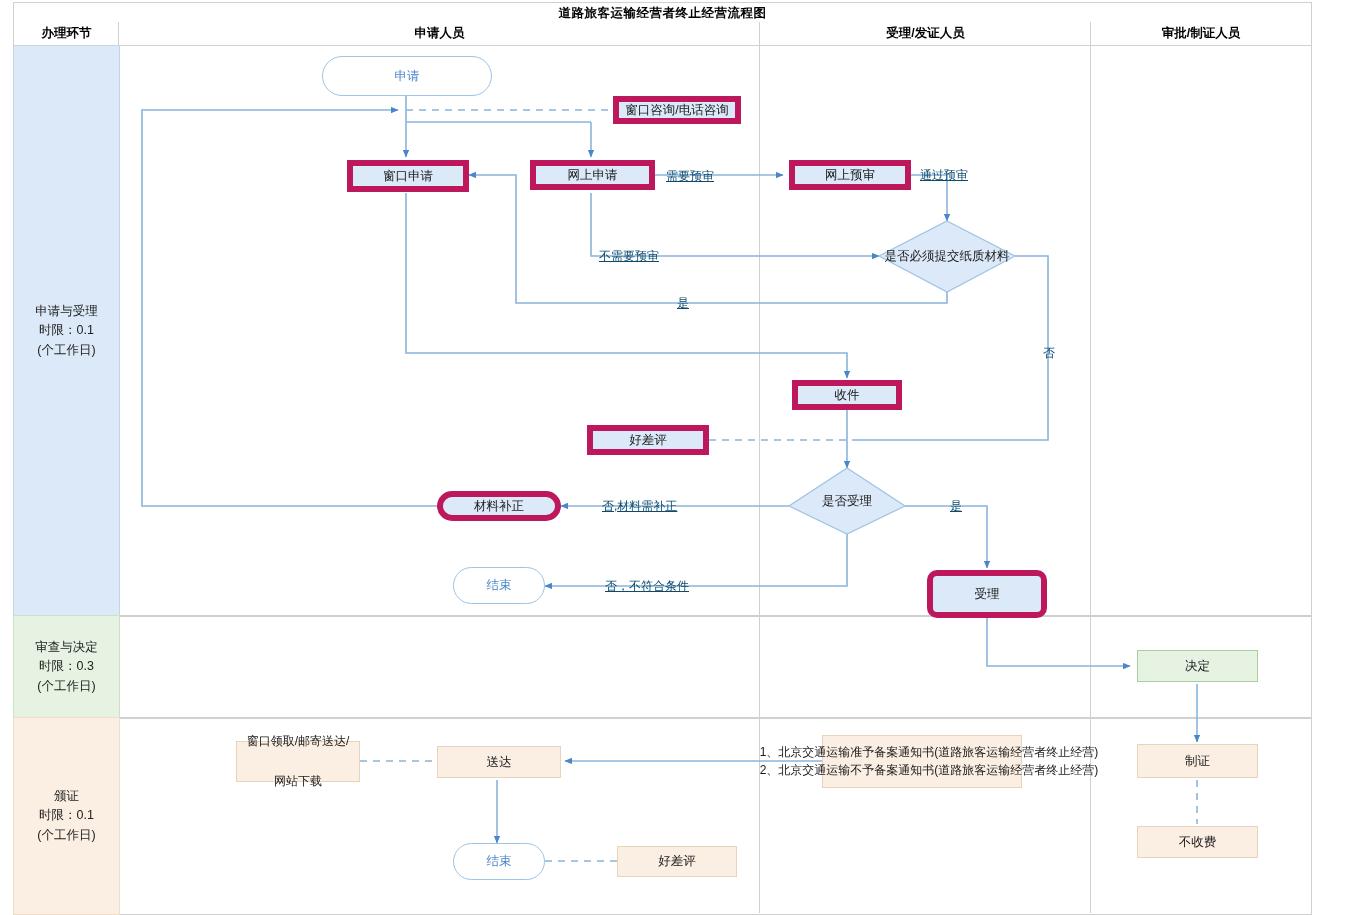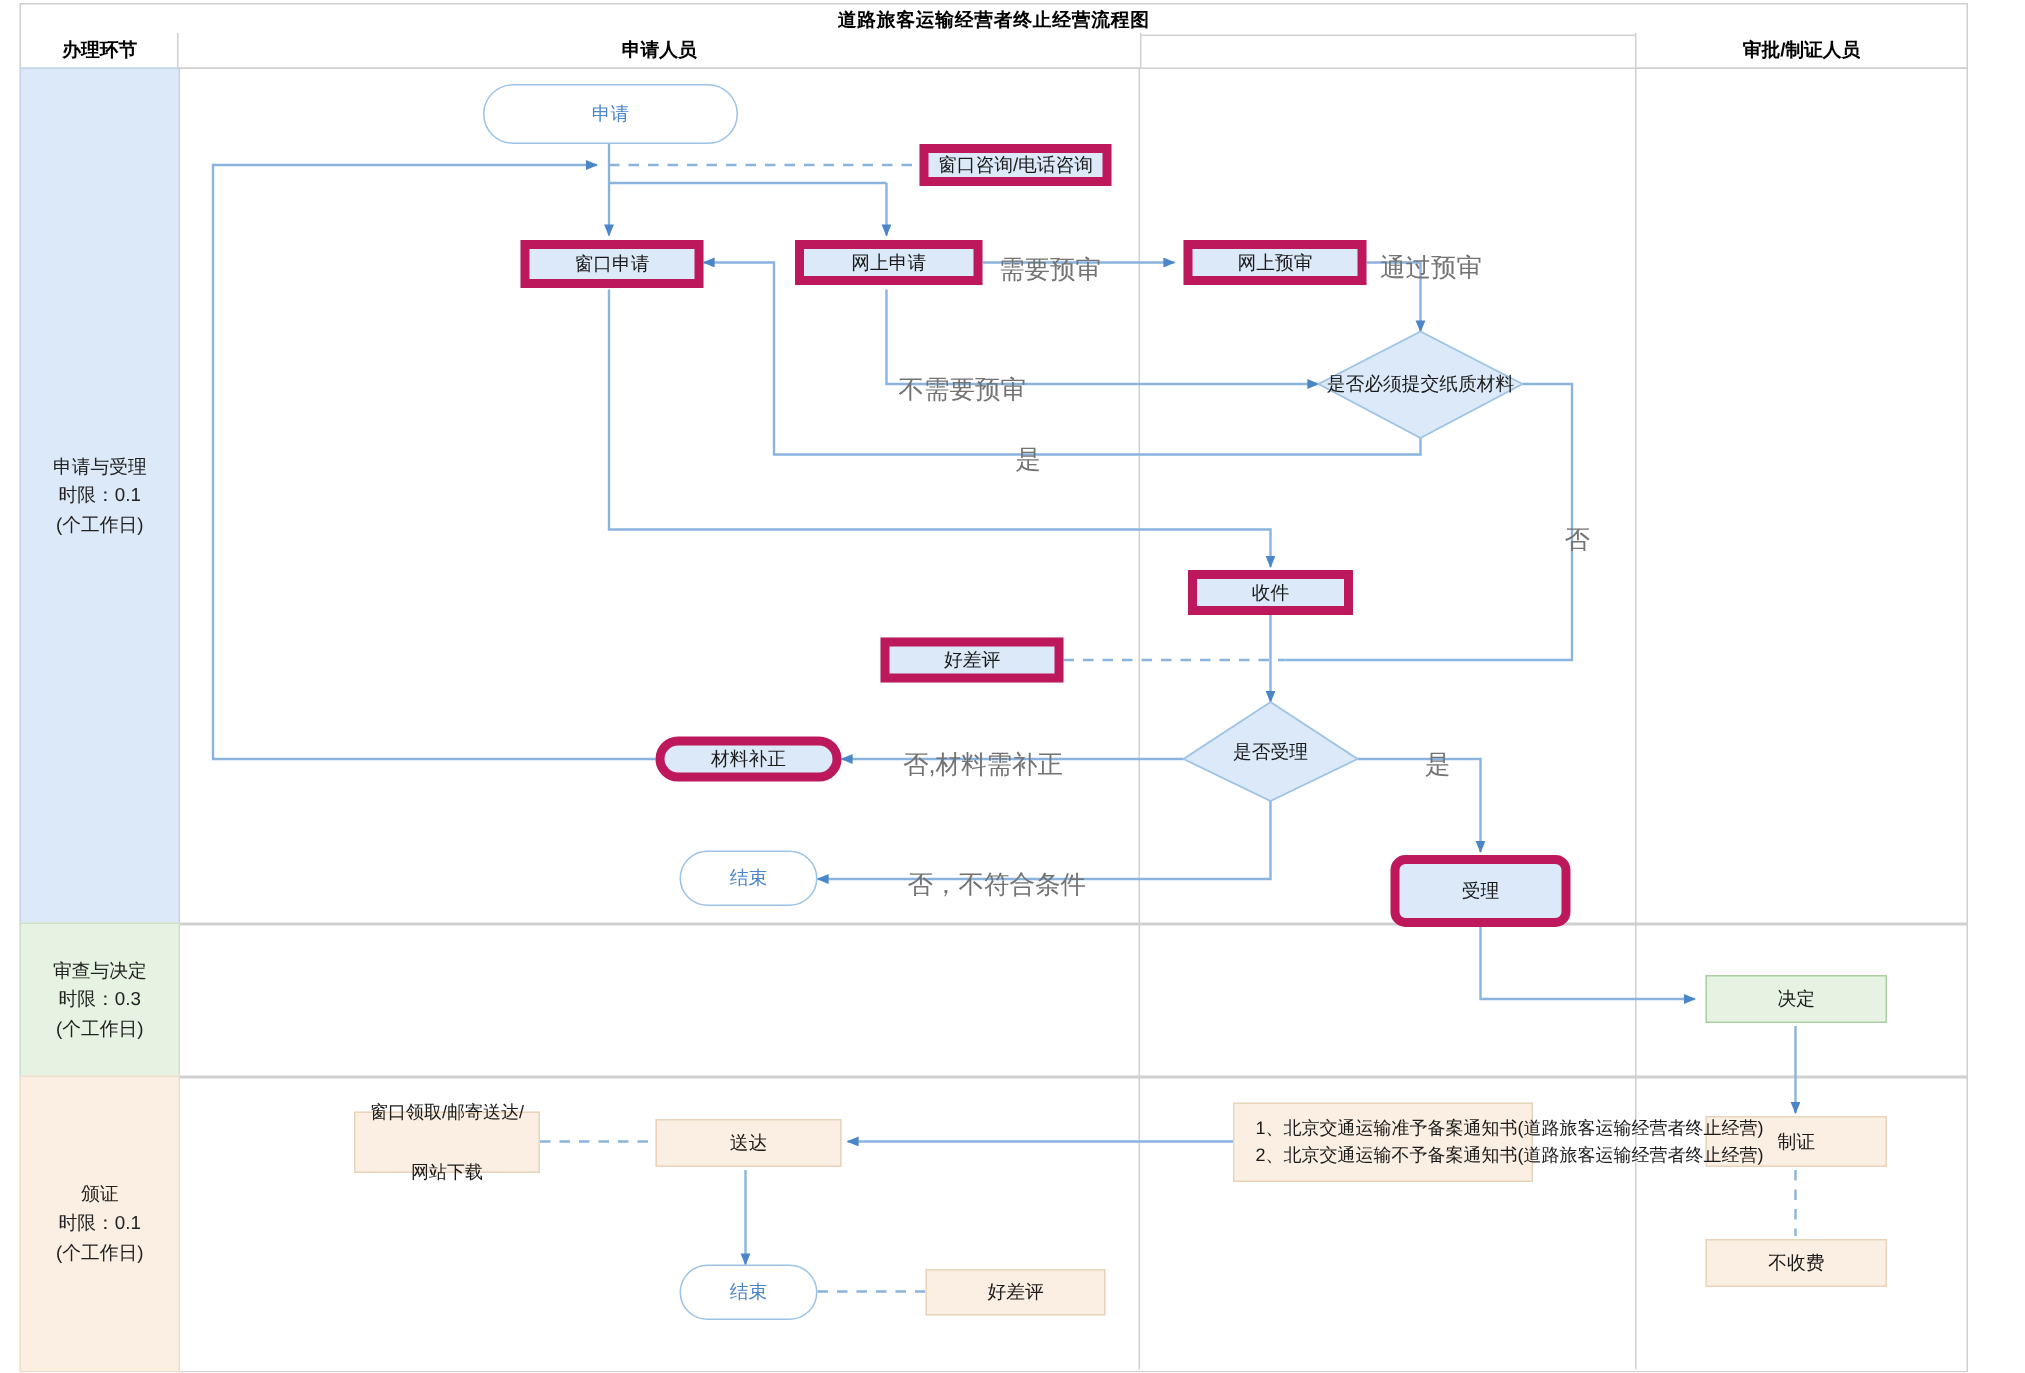--- a/index.html
+++ b/index.html
@@ -42,35 +42,36 @@
   .n-proc{background:#dce9f8;border:6px solid #be185d;}
   .n-green{background:#e6f3e2;border:1px solid #a8cfa0;}
   .n-tan{background:#fbeee2;border:1px solid #e8d3bb;}
   .n-term{background:#ffffff;border:1.3px solid #9dc3e6;border-radius:22px;color:#4a86c8;}
   .n-note{background:#fbeee2;border:1px solid #e8d3bb;font-size:12px;}
   .n-note.left{justify-content:flex-start;text-align:left;padding-left:14px;}
   .n-diamond{background:transparent;border:none;}
   .n-diamond .dtext{position:relative;z-index:2;font-size:12.5px;line-height:1.35;color:#1a1a1a;}
 
   
-  .elabel{position:absolute;font-size:17px;color:#737373;background:transparent;
-    white-space:nowrap;}
+  .elabel{position:absolute;font-size:12px;color:#0c4a6e;background:transparent;
+    white-space:nowrap;text-decoration:underline;}
   .elabel.vert{writing-mode:vertical-rl;}
 </style>
 </head>
 <body>
 
 <div id="page">
 
   <div class="title-bar">
     <span class="t">道路旅客运输经营者终止经营流程图</span>
   </div>
 
   <div class="hdr c0">办理环节</div>
   <div class="hdr c1">申请人员</div>
+  <div class="hdr c2">受理/发证人员</div>
   <div class="hdr c3">审批/制证人员</div>
 
   <div class="row-band band1"></div>
   <div class="row-band band2"></div>
   <div class="row-band band3"></div>
   <div class="vsep" style="left:759px;top:45px;height:868px;"></div>
   <div class="vsep" style="left:1090px;top:45px;height:868px;"></div>
 
   <div class="stage-cell s1">
     <div>
@@ -194,21 +195,21 @@
     <span>窗口领取/邮寄送达/</span>
     <span>网站下载</span>
   </div>
 
   <div class="node n-tan" style="left:437px;top:746px;width:124px;height:32px;">送达</div>
 
   <div class="node n-term" style="left:453px;top:843px;width:92px;height:37px;">结束</div>
 
   <div class="node n-tan" style="left:617px;top:846px;width:120px;height:31px;">好差评</div>
 
-  <div class="node n-note left" style="left:822px;top:735px;width:200px;height:53px;flex-direction:column;align-items:flex-start;justify-content:center;">
+  <div class="node n-note left" style="left:822px;top:735px;width:200px;height:53px;flex-direction:column;align-items:center;justify-content:center;">
     <span style="white-space:nowrap;">1、北京交通运输准予备案通知书(道路旅客运输经营者终止经营)</span>
     <span style="white-space:nowrap;">2、北京交通运输不予备案通知书(道路旅客运输经营者终止经营)</span>
   </div>
 
   <div class="elabel" style="left:666px;top:168px;">需要预审</div>
   <div class="elabel" style="left:920px;top:167px;">通过预审</div>
   <div class="elabel" style="left:599px;top:248px;">不需要预审</div>
   <div class="elabel" style="left:677px;top:295px;">是</div>
   <div class="elabel vert" style="left:1040px;top:338px;">否</div>
   <div class="elabel" style="left:602px;top:498px;">否,材料需补正</div>

